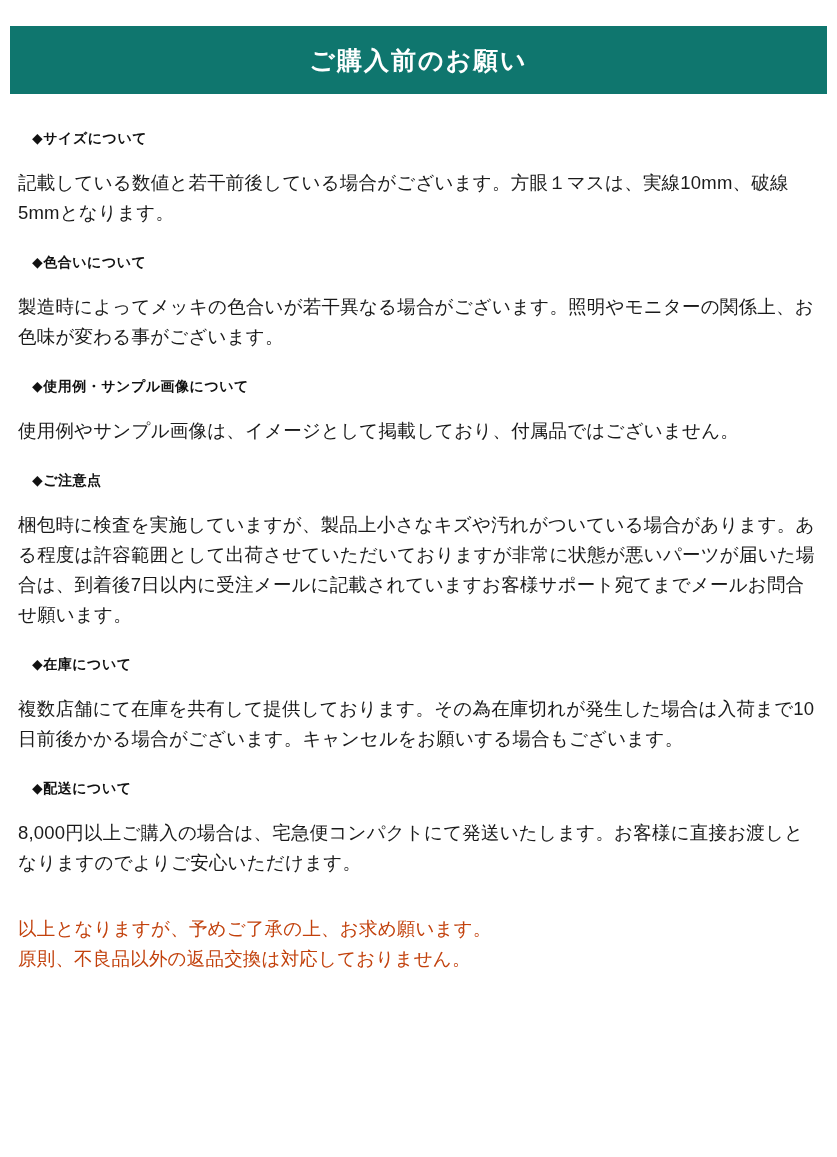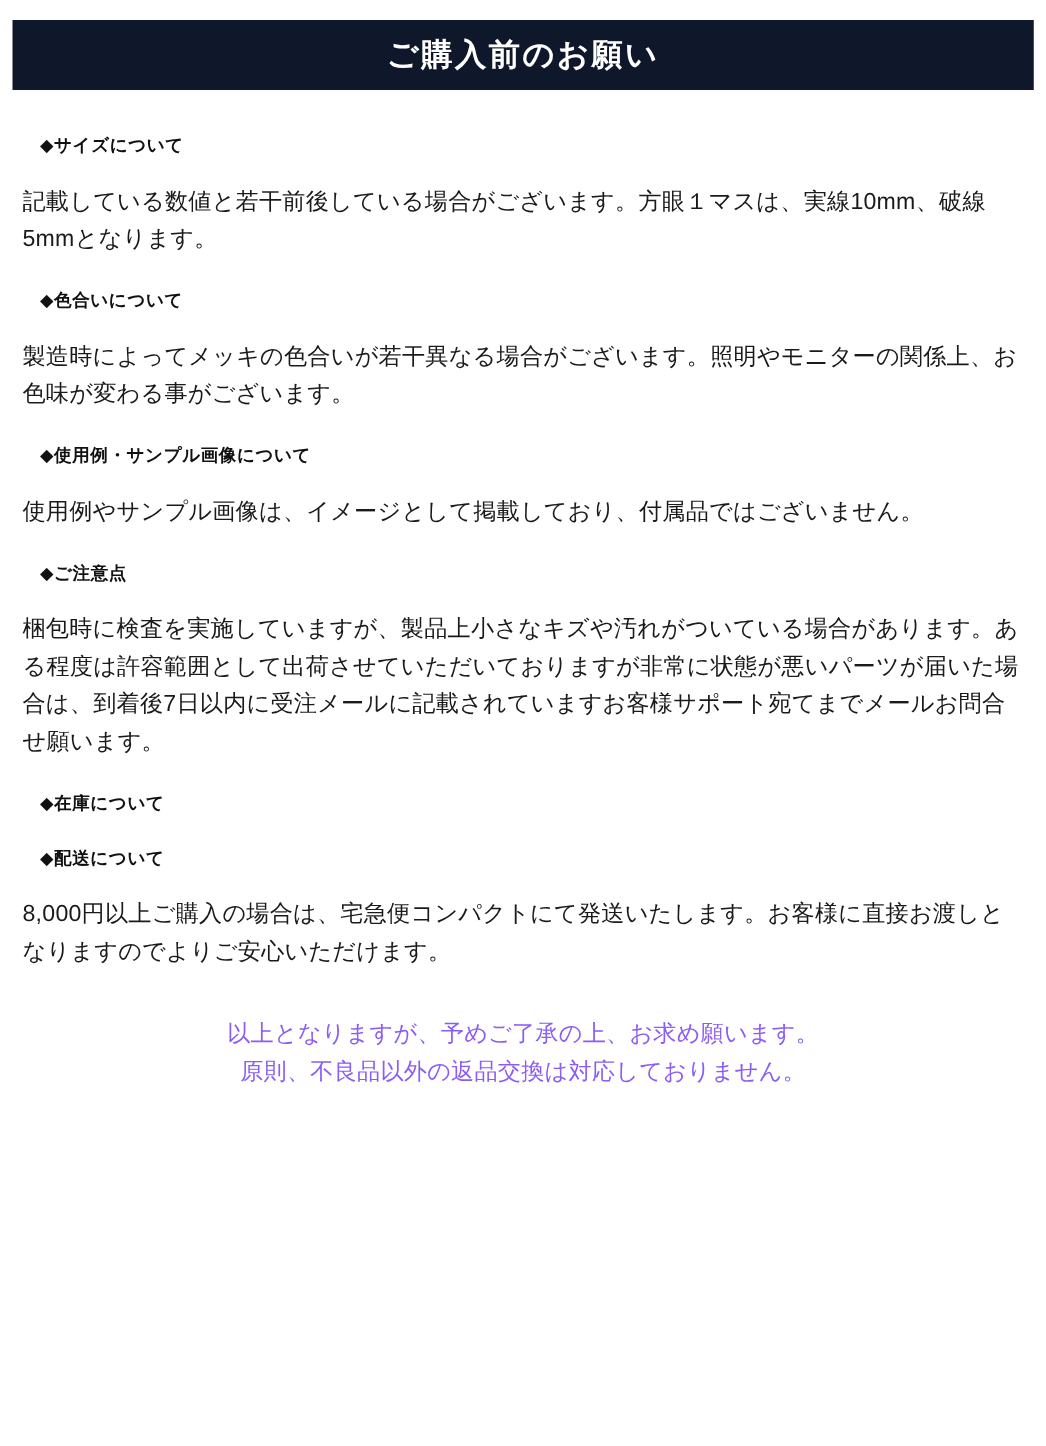--- a/index.html
+++ b/index.html
@@ -18,23 +18,23 @@
     position: relative;
     width: 837px;
     min-height: 1157px;
     box-sizing: border-box;
     background: #ffffff;
     overflow: hidden;
   }
   
   .header {
     box-sizing: border-box;
-    margin: 16px 10px 0 10px;
-    height: 56px;
-    background: #0f172a;
+    margin: 26px 10px 0 10px;
+    height: 68px;
+    background: #0f766e;
     display: flex;
     align-items: center;
     justify-content: center;
   }
   .header-title {
     color: #ffffff;
     font-size: 25px;
     font-weight: bold;
     letter-spacing: 2px;
     line-height: 1;
@@ -66,24 +66,23 @@
   .section-body + .section-body {
     margin-top: 0;
     font-style: italic;
   }
   .closing {
     margin-top: 36px;
   }
   .closing p {
     font-size: 18.5px;
     line-height: 1.62;
-    color: #8b5cf6;
+    color: #c2410c;
     margin: 0;
     letter-spacing: 0.2px;
-    text-align: center;
   }
 </style>
 </head>
 <body>
 
 <div class="page">
 
   <div class="header">
     <div class="header-title">ご購入前のお願い</div>
   </div>
@@ -105,20 +104,21 @@
       <p class="section-body">使用例やサンプル画像は、イメージとして掲載しており、付属品ではございません。</p>
     </div>
 
     <div class="section">
       <div class="section-heading">◆ご注意点</div>
       <p class="section-body">梱包時に検査を実施していますが、製品上小さなキズや汚れがついている場合があります。ある程度は許容範囲として出荷させていただいておりますが非常に状態が悪いパーツが届いた場合は、到着後7日以内に受注メールに記載されていますお客様サポート宛てまでメールお問合せ願います。</p>
     </div>
 
     <div class="section">
       <div class="section-heading">◆在庫について</div>
+      <p class="section-body">複数店舗にて在庫を共有して提供しております。その為在庫切れが発生した場合は入荷まで10日前後かかる場合がございます。キャンセルをお願いする場合もございます。</p>
     </div>
 
     <div class="section">
       <div class="section-heading">◆配送について</div>
       <p class="section-body">8,000円以上ご購入の場合は、宅急便コンパクトにて発送いたします。お客様に直接お渡しとなりますのでよりご安心いただけます。</p>
     </div>
 
     <div class="closing">
       <p>以上となりますが、予めご了承の上、お求め願います。</p>
       <p>原則、不良品以外の返品交換は対応しておりません。</p>

